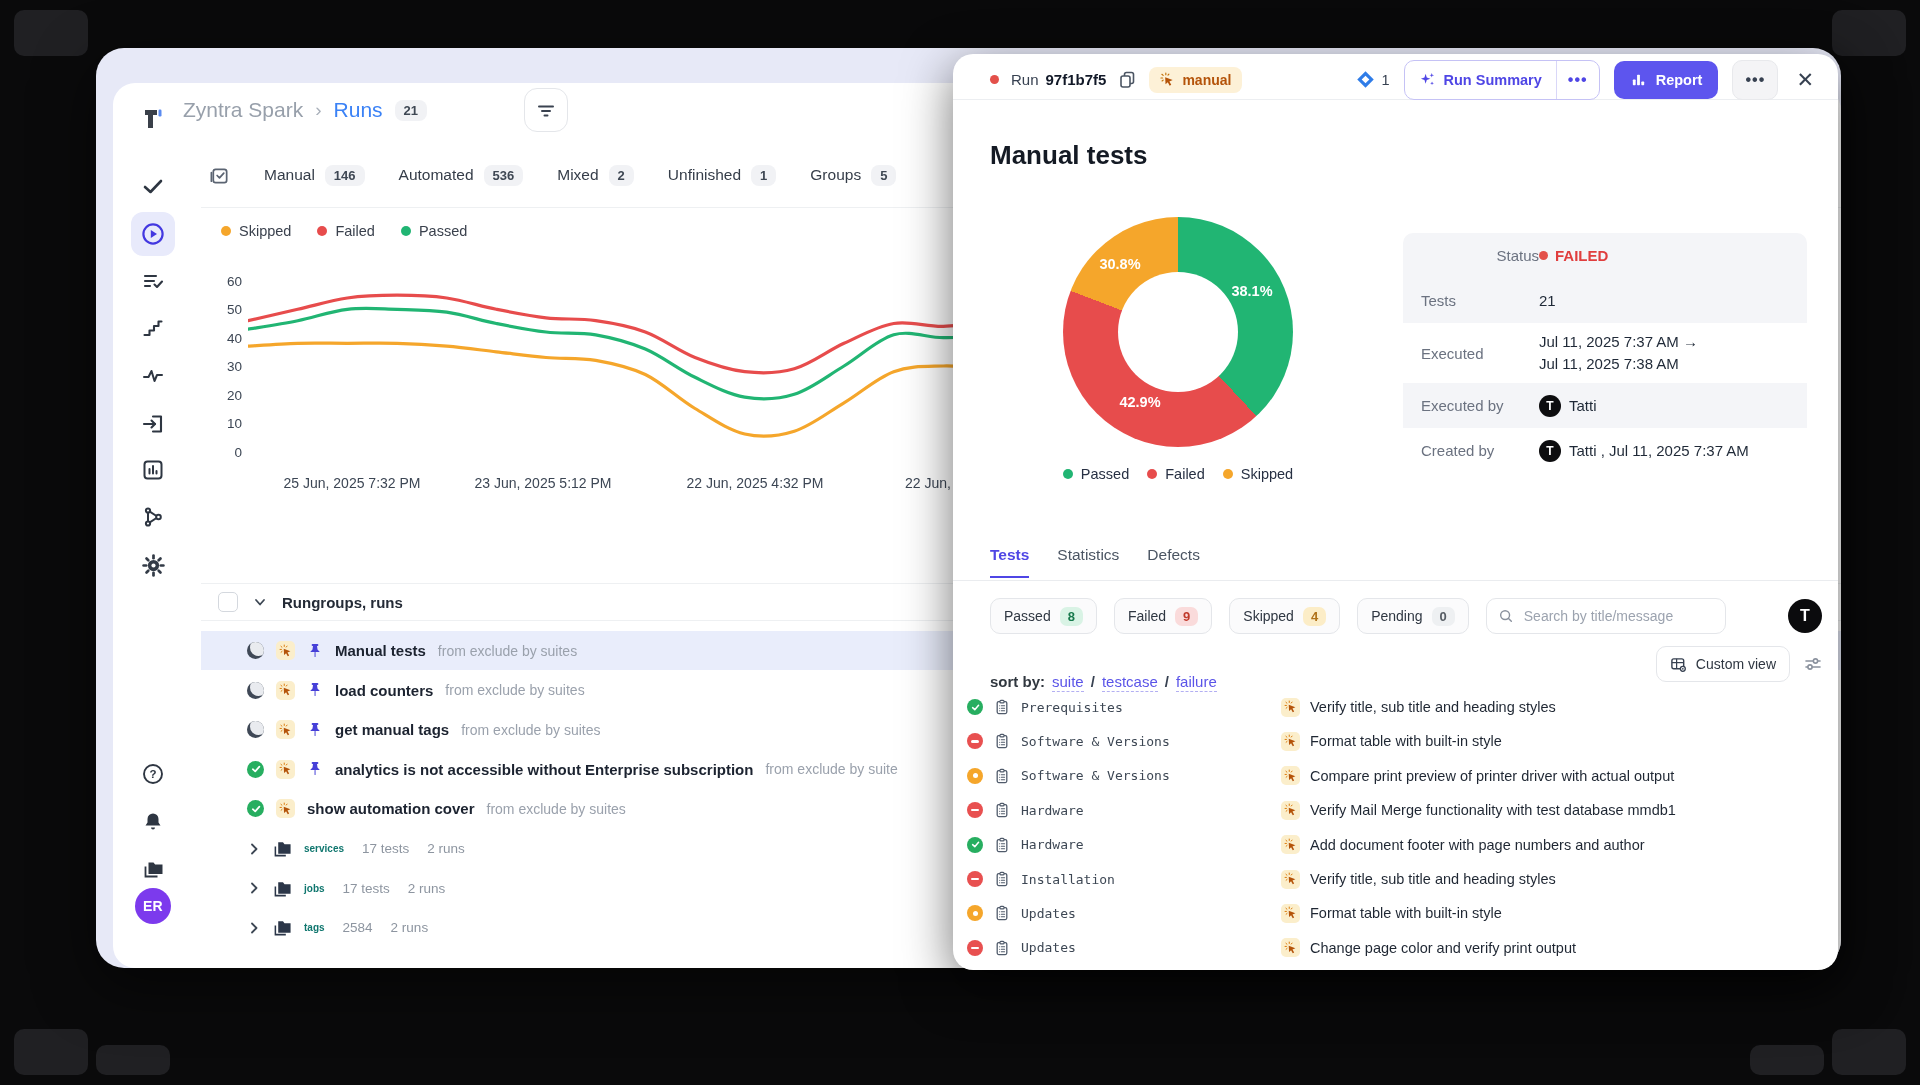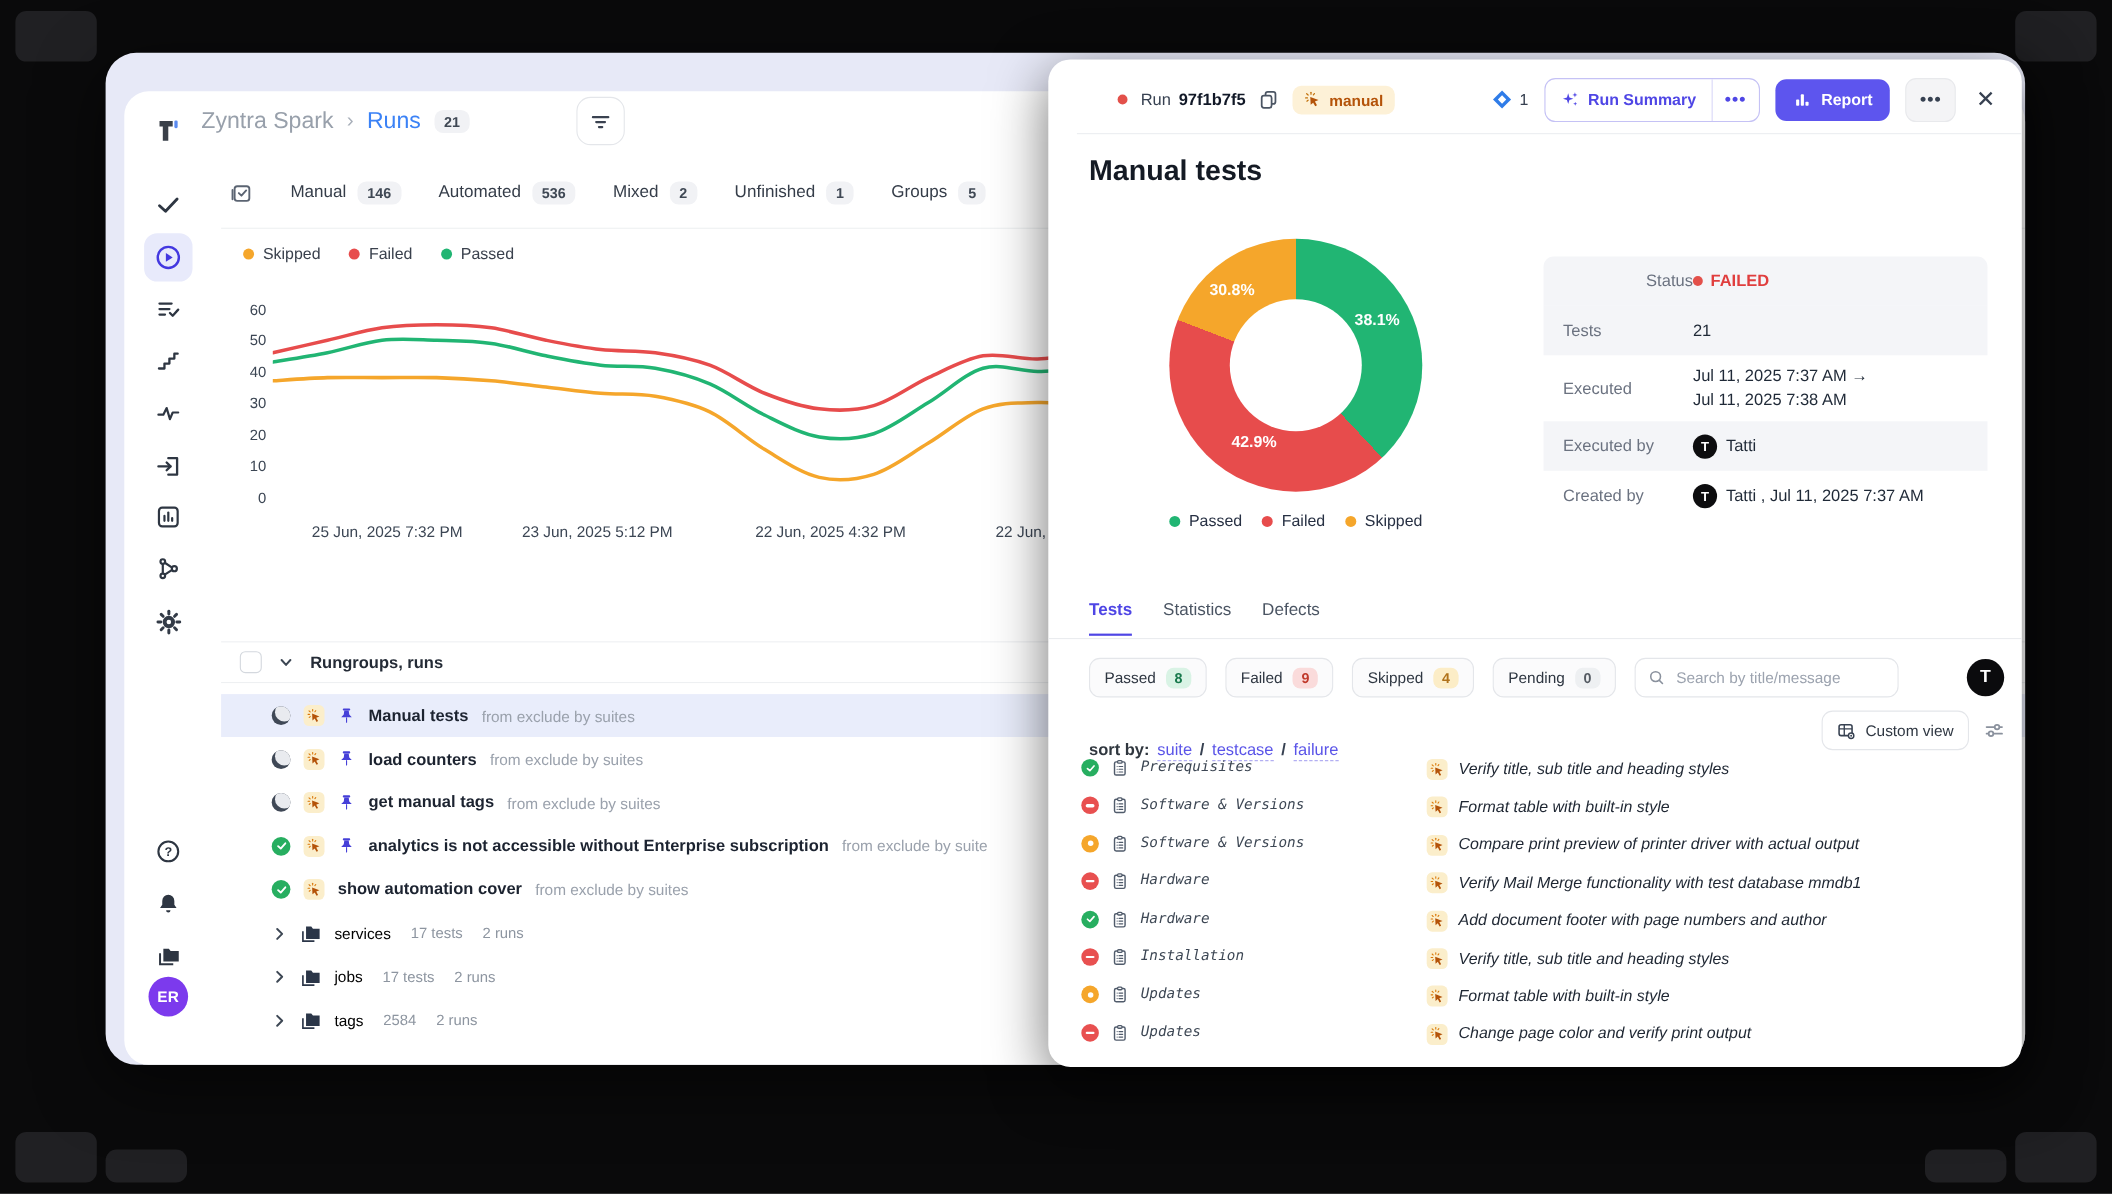--- a/index.html
+++ b/index.html
@@ -51,32 +51,32 @@
 
   
   .rt-header{position:absolute;left:88px;right:0;top:500px;height:38px;border-top:1px solid #eef0f2;border-bottom:1px solid #eef0f2;
     display:flex;align-items:center;gap:14px;padding-left:17px;box-sizing:border-box;}
   .checkbox{width:18px;height:18px;border:1.5px solid #d4d8de;border-radius:5px;background:#fff;}
   .rt-title{font-size:15px;font-weight:600;color:#242b36;}
   .run-row{position:absolute;left:88px;right:0;height:39px;display:flex;align-items:center;gap:12px;padding-left:46px;box-sizing:border-box;}
   .run-row.selected{background:#e9edfb;}
   .run-title{font-size:15px;font-weight:600;color:#1c2330;white-space:nowrap;}
   .run-suffix{font-size:14px;color:#9aa1ac;white-space:nowrap;}
-  .folder-name{font-size:14px;font-weight:400;color:#000000;}
+  .folder-name{font-size:10px;font-weight:700;color:#0f766e;}
   .folder-meta{font-size:13.5px;color:#8d95a0;margin-left:6px;}
   .st-circle{width:17px;height:17px;border-radius:50%;display:flex;align-items:center;justify-content:center;flex:none;}
   .st-progress{background:#3f4856;position:relative;overflow:hidden;}
   .st-progress::after{content:"";position:absolute;inset:0;background:#e9ebef;border-radius:50%;transform:translate(3px,-3px);}
   .cursor-badge{width:19px;height:19px;border-radius:5px;background:#fbeecb;display:flex;align-items:center;justify-content:center;flex:none;}
 
   
   .drawer{position:absolute;left:953px;top:54px;width:885px;height:916px;background:#fff;border-radius:20px;
     box-shadow:0 14px 50px rgba(0,0,0,.55);z-index:5;overflow:hidden;}
-  .dr-header{position:absolute;top:0;left:0;right:0;height:68px;display:flex;align-items:center;padding:6px 24px 0 37px;
-    box-sizing:border-box;border-bottom:1px solid #eceef1;gap:12px;margin-left:26px;}
+  .dr-header{position:absolute;top:0;left:0;right:0;height:46px;display:flex;align-items:center;padding:6px 24px 0 37px;
+    box-sizing:border-box;border-bottom:1px solid #eceef1;gap:12px;}
   .dr-run-label{font-size:15px;color:#374151;}
   .dr-run-id{font-size:15px;font-weight:700;color:#111827;}
   .badge-manual{display:flex;align-items:center;gap:7px;background:#fdf1d7;border-radius:8px;padding:5px 11px;
     font-size:14px;font-weight:600;color:#b45309;}
   .dr-right{margin-left:auto;display:flex;align-items:center;gap:14px;}
   .btn-summary{display:flex;align-items:stretch;border:1px solid #c5c2f5;border-radius:10px;height:38px;overflow:hidden;background:#fff;}
   .btn-summary .main{display:flex;align-items:center;gap:8px;padding:0 14px;font-size:14.5px;font-weight:600;color:#4f46e5;}
   .btn-summary .more{display:flex;align-items:center;padding:0 11px;border-left:1px solid #d9d7f8;color:#4f46e5;font-weight:700;letter-spacing:1px;}
   .btn-report{display:flex;align-items:center;gap:9px;background:#5d55ee;color:#fff;font-size:14.5px;font-weight:600;
     border-radius:10px;height:38px;padding:0 16px;}
@@ -118,21 +118,21 @@
     font-size:16px;display:flex;align-items:center;justify-content:center;}
 
   .sort-row{position:absolute;left:37px;top:592px;right:16px;height:36px;display:flex;align-items:center;}
   .sort-text{font-size:15px;color:#30373f;font-weight:600;display:flex;gap:7px;align-items:baseline;}
   .sort-link{color:#5a54e8;font-weight:500;border-bottom:1.5px dashed #b3aff2;padding-bottom:1px;margin-top:36px;}
   .sort-sep{color:#374151;}
   .btn-customview{margin-left:auto;display:flex;align-items:center;gap:9px;border:1px solid #e4e6ea;border-radius:10px;
     height:34px;padding:0 13px;font-size:14px;font-weight:500;color:#2f3742;background:#fff;}
   .sliders-icon{margin-left:14px;}
 
-  .test-row{position:absolute;left:30px;right:10px;height:34px;display:flex;align-items:flex-start;gap:11px;font-style:italic;}
+  .test-row{position:absolute;left:14px;right:10px;height:34px;display:flex;align-items:center;gap:11px;}
   .suite-name{font-family:"DejaVu Sans Mono",monospace;font-size:13px;color:#3d4754;white-space:nowrap;}
   .test-title-col{position:absolute;left:314px;display:flex;align-items:center;gap:10px;}
   .test-title{font-size:14.5px;color:#1f2733;white-space:nowrap;}
   .tst{width:16px;height:16px;border-radius:50%;flex:none;display:flex;align-items:center;justify-content:center;}
   .tst-pass{background:#27ae60;}
   .tst-fail{background:#e85050;}
   .tst-skip{background:#f5a62b;}
   .tst .bar{width:8px;height:2.5px;background:#fff;border-radius:2px;}
   .tst .ddot{width:5px;height:5px;background:#fff;border-radius:50%;}
   .tst svg{display:block;}

